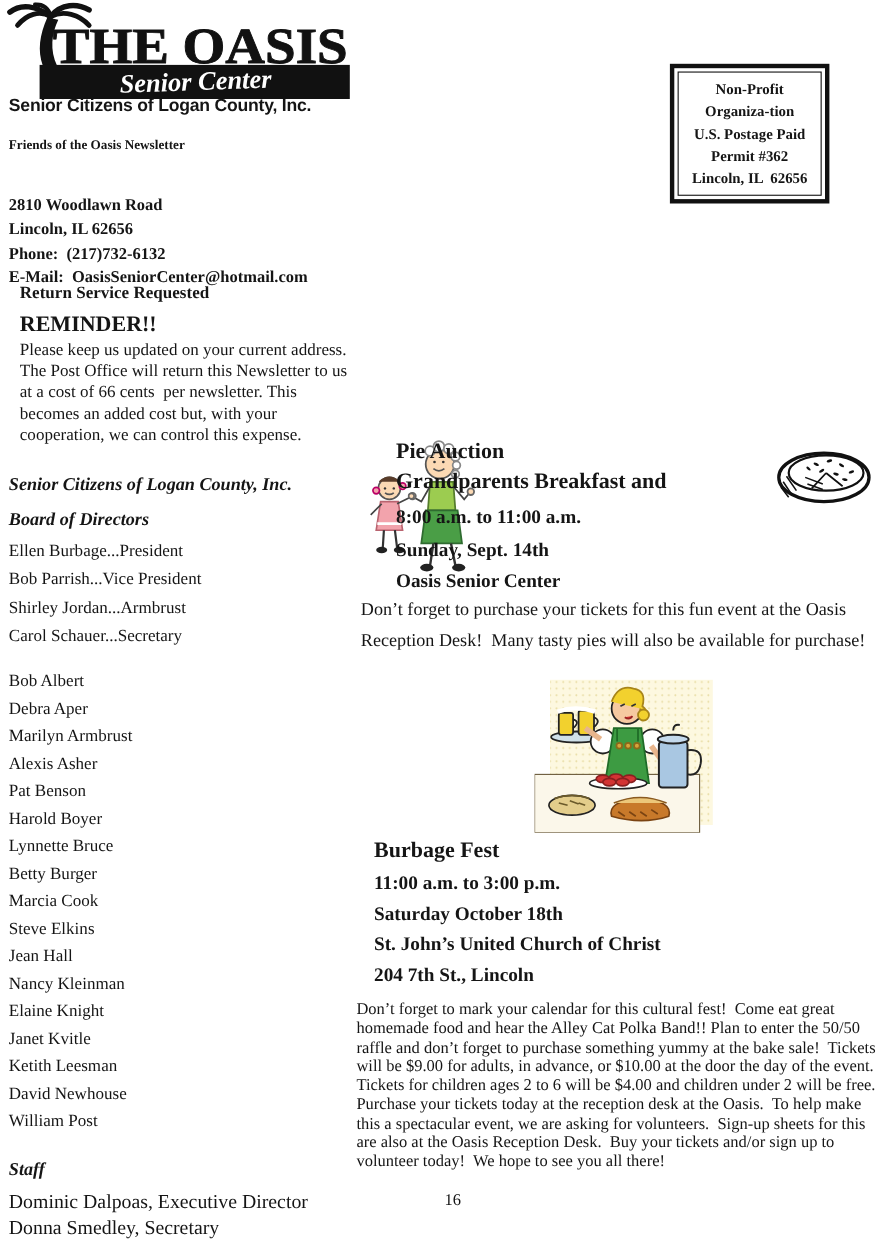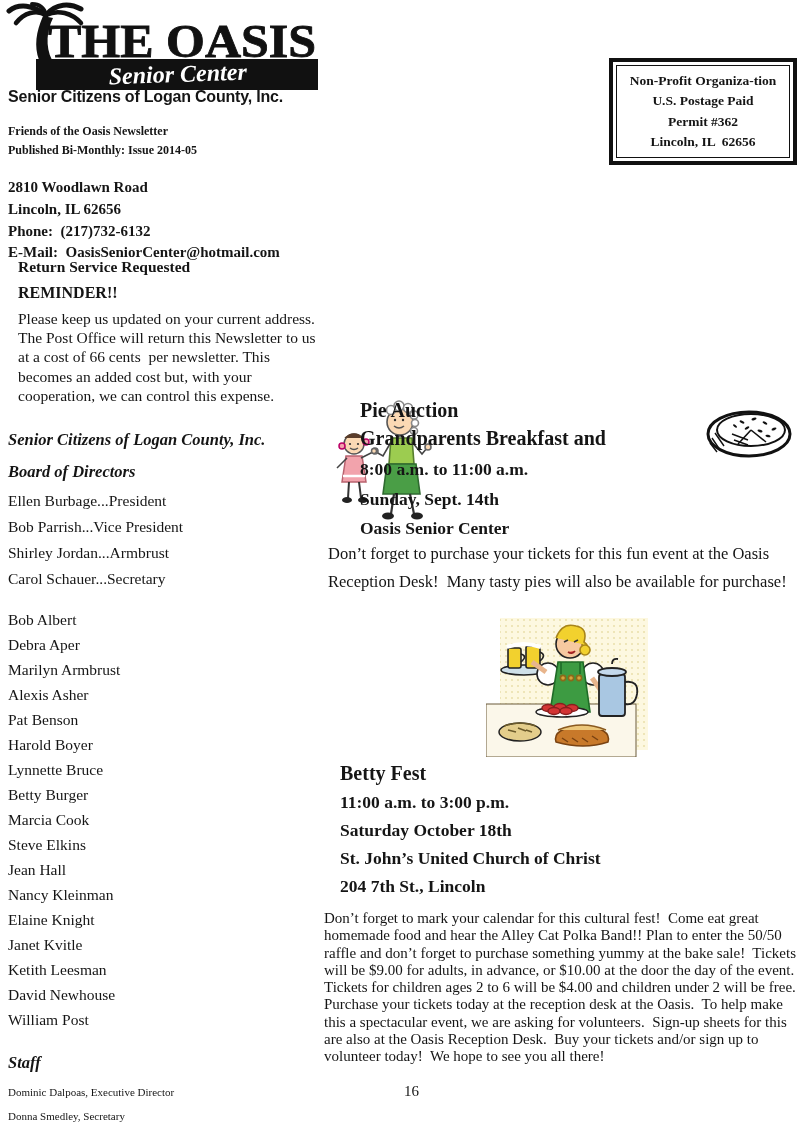--- a/index.html
+++ b/index.html
@@ -7,31 +7,31 @@
   body { width:800px; height:1127px; position:relative; font-family:"Liberation Serif", serif; color:#151515; overflow:hidden; }
   .abs { position:absolute; }
   .ctr { text-align:left; }
   .b { font-weight:bold; }
   .bi { font-weight:bold; font-style:italic; }
   .pre { white-space:pre-wrap; }
   .org-sans { left:8px; top:88px; width:322px; font-family:"Liberation Sans", sans-serif; font-weight:bold; font-size:16px; letter-spacing:-0.2px; }
   .masthead { left:8px; top:122px; width:322px; font-size:12px; line-height:1.55; }
   .contact { left:8px; top:177px; width:322px; font-size:15px; line-height:1.45; }
   .ret-svc { left:18px; top:258px; font-size:15.5px; }
-  .reminder-h { left:18px; top:284px; font-size:16px; }
+  .reminder-h { left:18px; top:284px; font-size:20px; }
   .reminder-body { left:18px; top:309px; width:308px; font-size:15.5px; line-height:19.2px; font-weight:normal; }
   .board-org { left:8px; top:430px; width:322px; font-size:16.5px; }
   .board-h { left:8px; top:462px; width:322px; font-size:16.5px; }
   .officers { left:8px; top:488px; width:322px; font-size:15.5px; line-height:26px; }
   .members { left:8px; top:607px; width:322px; font-size:15.5px; line-height:25px; }
   .staff-h { left:8px; top:1053px; width:322px; font-size:16.5px; }
-  .staff-list { left:8px; top:1080px; width:322px; font-size:11px; line-height:24px; }
+  .staff-list { left:8px; top:1080px; width:322px; font-size:18px; line-height:24px; }
 
   
-  .postage { left:609px; top:58px; width:188px; border:4px solid #111; padding:3px; background:#fff; }
+  .postage { left:609px; top:58px; width:145px; border:4px solid #111; padding:3px; background:#fff; }
   .postage-inner { border:1.5px solid #111; padding:5px 6px; text-align:center; font-size:13.5px; font-weight:bold; line-height:1.5; }
 
   
   .bk-title { left:360px; top:396px; width:420px; font-size:20px; line-height:28px; }
   .bk-sub { left:360px; top:455px; width:420px; font-size:17.5px; line-height:29.5px; }
   .bk-body { left:328px; top:540px; width:468px; font-size:16.5px; line-height:1.72; }
   .gf-head { left:340px; top:758px; width:450px; }
   .gf-title { font-size:20px; line-height:30px; }
   .gf-sub { font-size:17.5px; line-height:28px; }
   .gf-body { left:324px; top:910px; width:474px; font-size:15px; line-height:17.3px; }
@@ -52,21 +52,20 @@
   </g>
   <path d="M37,14 C30,30 28,44 33,58 L46,58 C39,44 41,28 47,16 Z" fill="#111"></path>
   <text x="42" y="55" font-size="46" font-weight="bold" fill="#111" stroke="#111" stroke-width="0.8" textLength="268" lengthAdjust="spacingAndGlyphs">THE OASIS</text>
   <rect x="30" y="57" width="282" height="31" fill="#111"></rect>
   <text x="172" y="80" font-size="24" font-style="italic" font-weight="bold" fill="#fff" text-anchor="middle" font-family="DejaVu Serif, serif" transform="rotate(-2 172 80)">Senior Center</text>
 </svg>
 <div class="abs org-sans ctr">Senior Citizens of Logan County, Inc.</div>
 
 <div class="abs masthead ctr b">
   <div>Friends of the Oasis Newsletter</div>
-  <div>Published Bi-Monthly: Issue 2014-05</div>
 </div>
 
 <div class="abs contact ctr b">
 
 <div class="pre">2810 Woodlawn Road</div>
     <div class="pre">Lincoln, IL 62656</div>
     <div class="pre">Phone:  (217)732-6132</div>
     <div class="pre">E-Mail:  OasisSeniorCenter@hotmail.com</div>
   </div>
 
@@ -252,21 +251,21 @@
     <ellipse cx="34" cy="120" rx="21" ry="9" fill="#e3cd8b"></ellipse>
     <path d="M18,114 q16,-6 32,0" stroke="#6b5a2a"></path>
     <path d="M22,118 l8,2 M32,116 l8,3 M40,118 l6,2" stroke="#6b5a2a"></path>
     <path d="M70,130 q28,8 52,0 q4,-14 -26,-16 q-30,2 -26,16 Z" fill="#c8792a" stroke="#7a4312"></path>
     <path d="M72,118 q24,-10 48,0" fill="#ecc77a" stroke="#8a5a20"></path>
     <path d="M76,126 l6,4 M86,126 l6,4 M96,126 l6,4 M106,124 l6,4" stroke="#7a4312"></path>
   </g>
 </svg>
 
 <div class="abs gf-head ctr b">
-  <div class="gf-title">Betty Fest</div>
+  <div class="gf-title">Burbage Fest</div>
   <div class="gf-sub">11:00 a.m. to 3:00 p.m.</div>
   <div class="gf-sub">Saturday October 18th</div>
   <div class="gf-sub">St. John’s United Church of Christ</div>
   <div class="gf-sub">204 7th St., Lincoln</div>
 </div>
 <div class="abs gf-body pre">Don’t forget to mark your calendar for this cultural fest!  Come eat great homemade food and hear the Alley Cat Polka Band!! Plan to enter the 50/50 raffle and don’t forget to purchase something yummy at the bake sale!  Tickets will be $9.00 for adults, in advance, or $10.00 at the door the day of the event. Tickets for children ages 2 to 6 will be $4.00 and children under 2 will be free. Purchase your tickets today at the reception desk at the Oasis.  To help make this a spectacular event, we are asking for volunteers.  Sign-up sheets for this are also at the Oasis Reception Desk.  Buy your tickets and/or sign up to volunteer today!  We hope to see you all there!</div>
 
 <div class="abs pagenum">16</div>
 
 </body></html>

